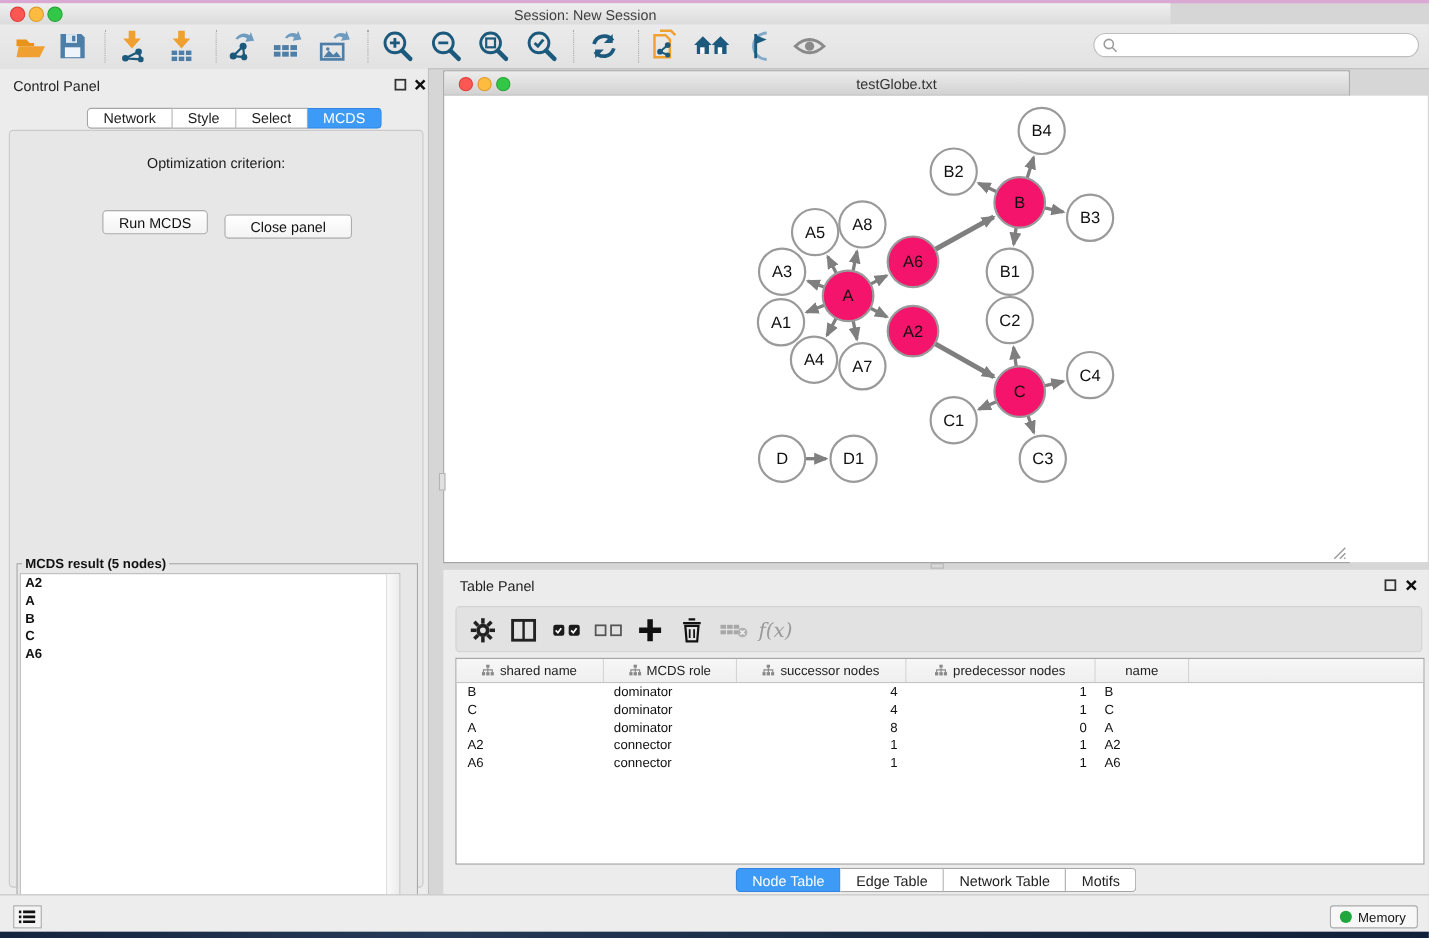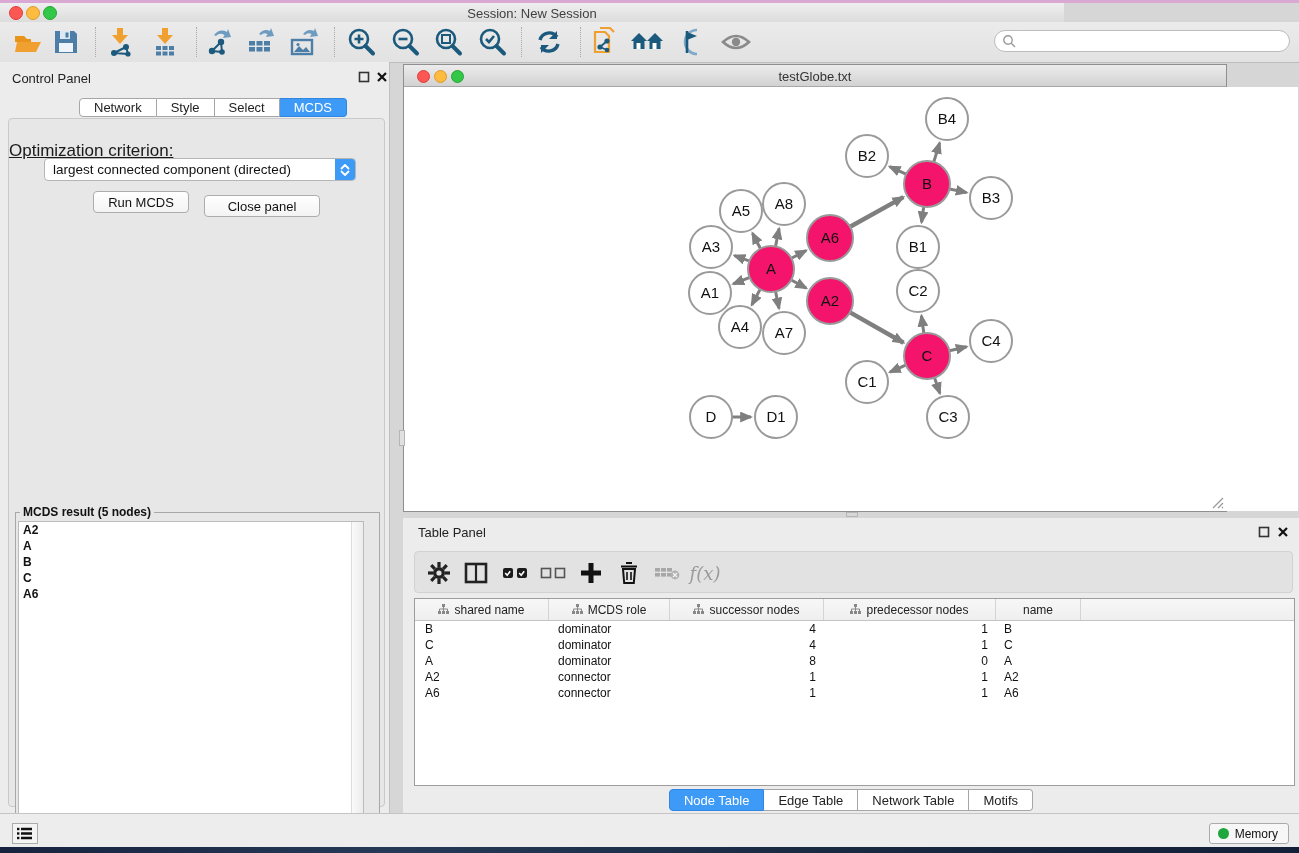--- a/index.html
+++ b/index.html
@@ -24,21 +24,21 @@
   
   .cpanel{left:0;top:62px;width:390px;height:751px;background:#ececec;border-right:1px solid #c0c0c0;box-sizing:border-box;}
   .cp-title{left:12px;top:9px;font-size:13px;color:#222;}
   .winbtn{top:9px;width:12px;height:12px;}
   .seg{display:flex;position:absolute;height:19px;}
   .seg .segb{font-size:13px;color:#222;background:#fff;border:1px solid #a6a6a6;border-left:none;padding:0 14px;display:flex;align-items:center;justify-content:center;cursor:default;}
   .seg .segb:first-child{border-left:1px solid #a6a6a6;border-radius:4px 0 0 4px;}
   .seg .segb:last-child{border-radius:0 4px 4px 0;}
   .seg .segb.active{background:#3e9af7;border-color:#3187e0;color:#fff;}
   .cp-content{left:8px;top:56px;width:375px;height:687px;background:#e7e7e7;border:1px solid #c9c9c9;border-radius:4px;}
-  .opt-label{left:0;width:100%;top:22px;font-size:17px;color:#1a1a1a;text-decoration:underline;}
+  .opt-label{left:0;width:100%;top:22px;text-align:center;font-size:13px;color:#1a1a1a;}
   .combo{left:35px;top:39px;width:312px;height:23px;background:#fff;border:1px solid #b5b5b5;border-radius:4px;box-sizing:border-box;display:flex;align-items:center;}
   .combo .val{flex:1;font-size:13.5px;color:#111;padding-left:8px;white-space:nowrap;}
   .combo .step{width:20px;height:21px;background:#3e9af7;border-radius:0 3px 3px 0;display:flex;align-items:center;justify-content:center;}
   .pbtn{height:22px;background:linear-gradient(#ffffff,#f3f3f3);border:1px solid #adadad;border-radius:4px;font-size:13px;color:#111;display:flex;align-items:center;justify-content:center;box-sizing:border-box;}
   fieldset.mcds{position:absolute;left:6px;top:386px;width:363px;height:334px;border:1px solid #a8a8a8;margin:0;padding:0;background:#e7e7e7;font-weight:bold;}
   fieldset.mcds legend{font-size:12px;color:#111;margin-left:4px;padding:0 3px;}
   .mcds-list{position:absolute;left:2px;top:2px;width:344px;height:322px;background:#fff;border:1px solid #bbb;overflow:hidden;}
   .mcds-scroll{position:absolute;right:0;top:0;width:11px;height:100%;background:linear-gradient(90deg,#fafafa,#ececec);border-left:1px solid #ddd;}
   .mcds-item{font-size:12px;color:#111;line-height:16px;padding-left:4px;}
   
@@ -248,29 +248,20 @@
       <path d="M2 2 L10 10 M10 2 L2 10" stroke="#111" stroke-width="2.2"></path>
     </svg>
   <div class="seg" style="left:79px;top:36px;">
     <div class="segb">Network</div>
     <div class="segb">Style</div>
     <div class="segb">Select</div>
     <div class="segb active">MCDS</div>
   </div>
   <div class="abs cp-content">
     <div class="abs opt-label">Optimization criterion:</div>
-    <div class="abs combo">
-      <div class="val">largest connected component (directed)</div>
-      <div class="step">
-        <svg width="10" height="14" viewBox="0 0 10 14">
-            <path d="M1.5 5.5 L5 2 L8.5 5.5" fill="none" stroke="#fff" stroke-width="1.8" stroke-linecap="round" stroke-linejoin="round"></path>
-            <path d="M1.5 8.5 L5 12 L8.5 8.5" fill="none" stroke="#fff" stroke-width="1.8" stroke-linecap="round" stroke-linejoin="round"></path>
-          </svg>
-      </div>
-    </div>
     <div class="abs pbtn" style="left:84px;top:72px;width:96px;">Run MCDS</div>
     <div class="abs pbtn" style="left:195px;top:76px;width:116px;">Close panel</div>
     <fieldset class="mcds">
       <legend>MCDS result (5 nodes)</legend>
       <div class="mcds-list">
         <div class="mcds-item">A2</div>
           <div class="mcds-item">A</div>
           <div class="mcds-item">B</div>
           <div class="mcds-item">C</div>
           <div class="mcds-item">A6</div>

